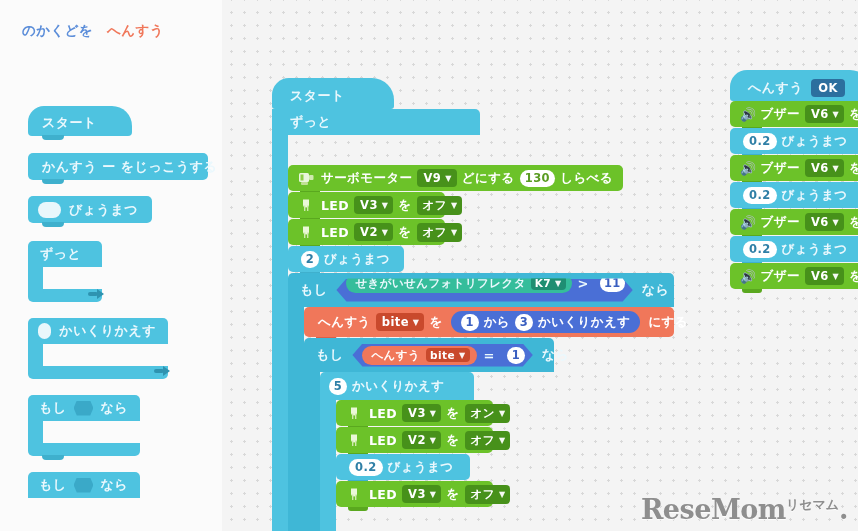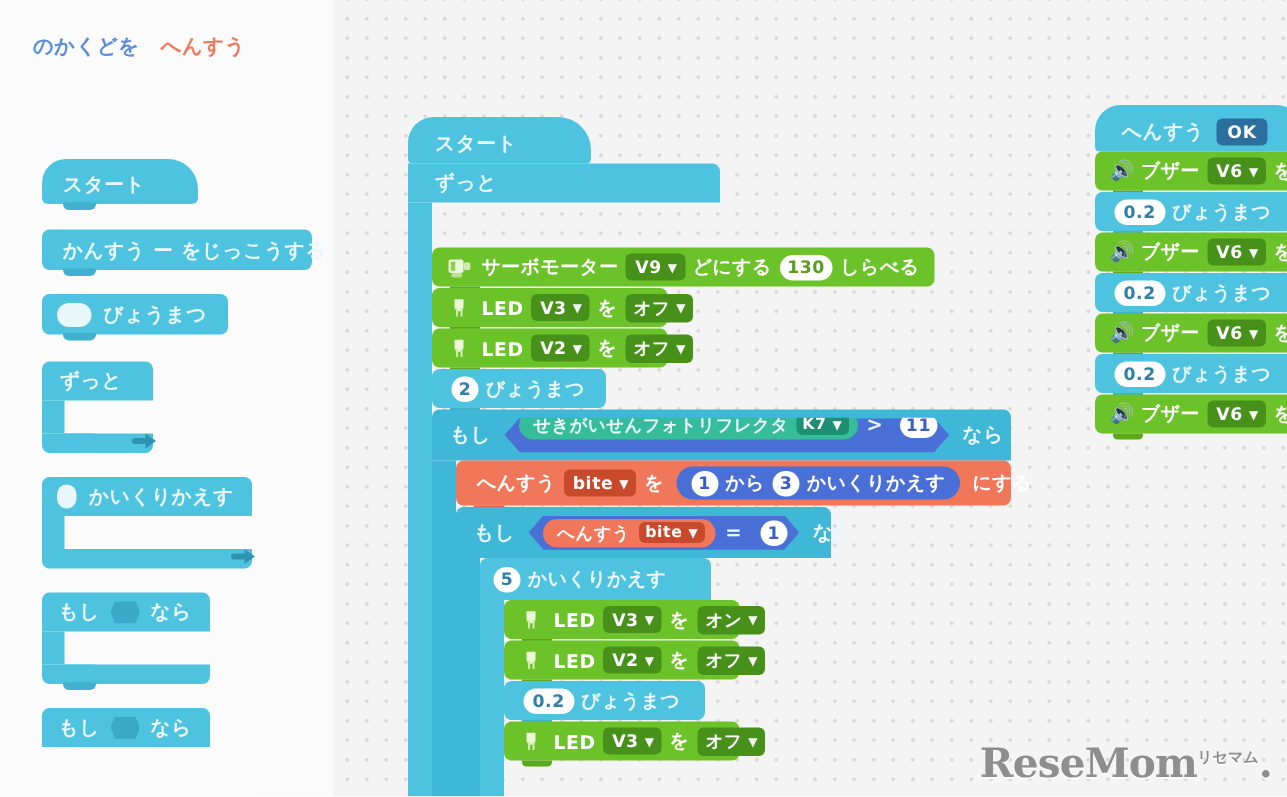--- a/index.html
+++ b/index.html
@@ -219,21 +219,21 @@
   
   #wm {
     position: absolute; right: 10px; bottom: 6px;
     font-family: "DejaVu Serif", "Liberation Serif", serif;
     font-size: 27px; font-weight: 700;
     color: #8e8e8e;
     letter-spacing: -0.5px;
     z-index: 30;
     text-shadow: 0 1px 0 rgba(255,255,255,.8);
   }
-  #wm .sm { font-size: 10px; vertical-align: super; letter-spacing: 0; }
+  #wm .sm { font-size: 13px; vertical-align: super; letter-spacing: 0; }
 
   .spk { font-size: 13px; line-height: 1; }
 </style>
 </head>
 <body>
 
 <div id="app">
 
   <div id="palette">
 

